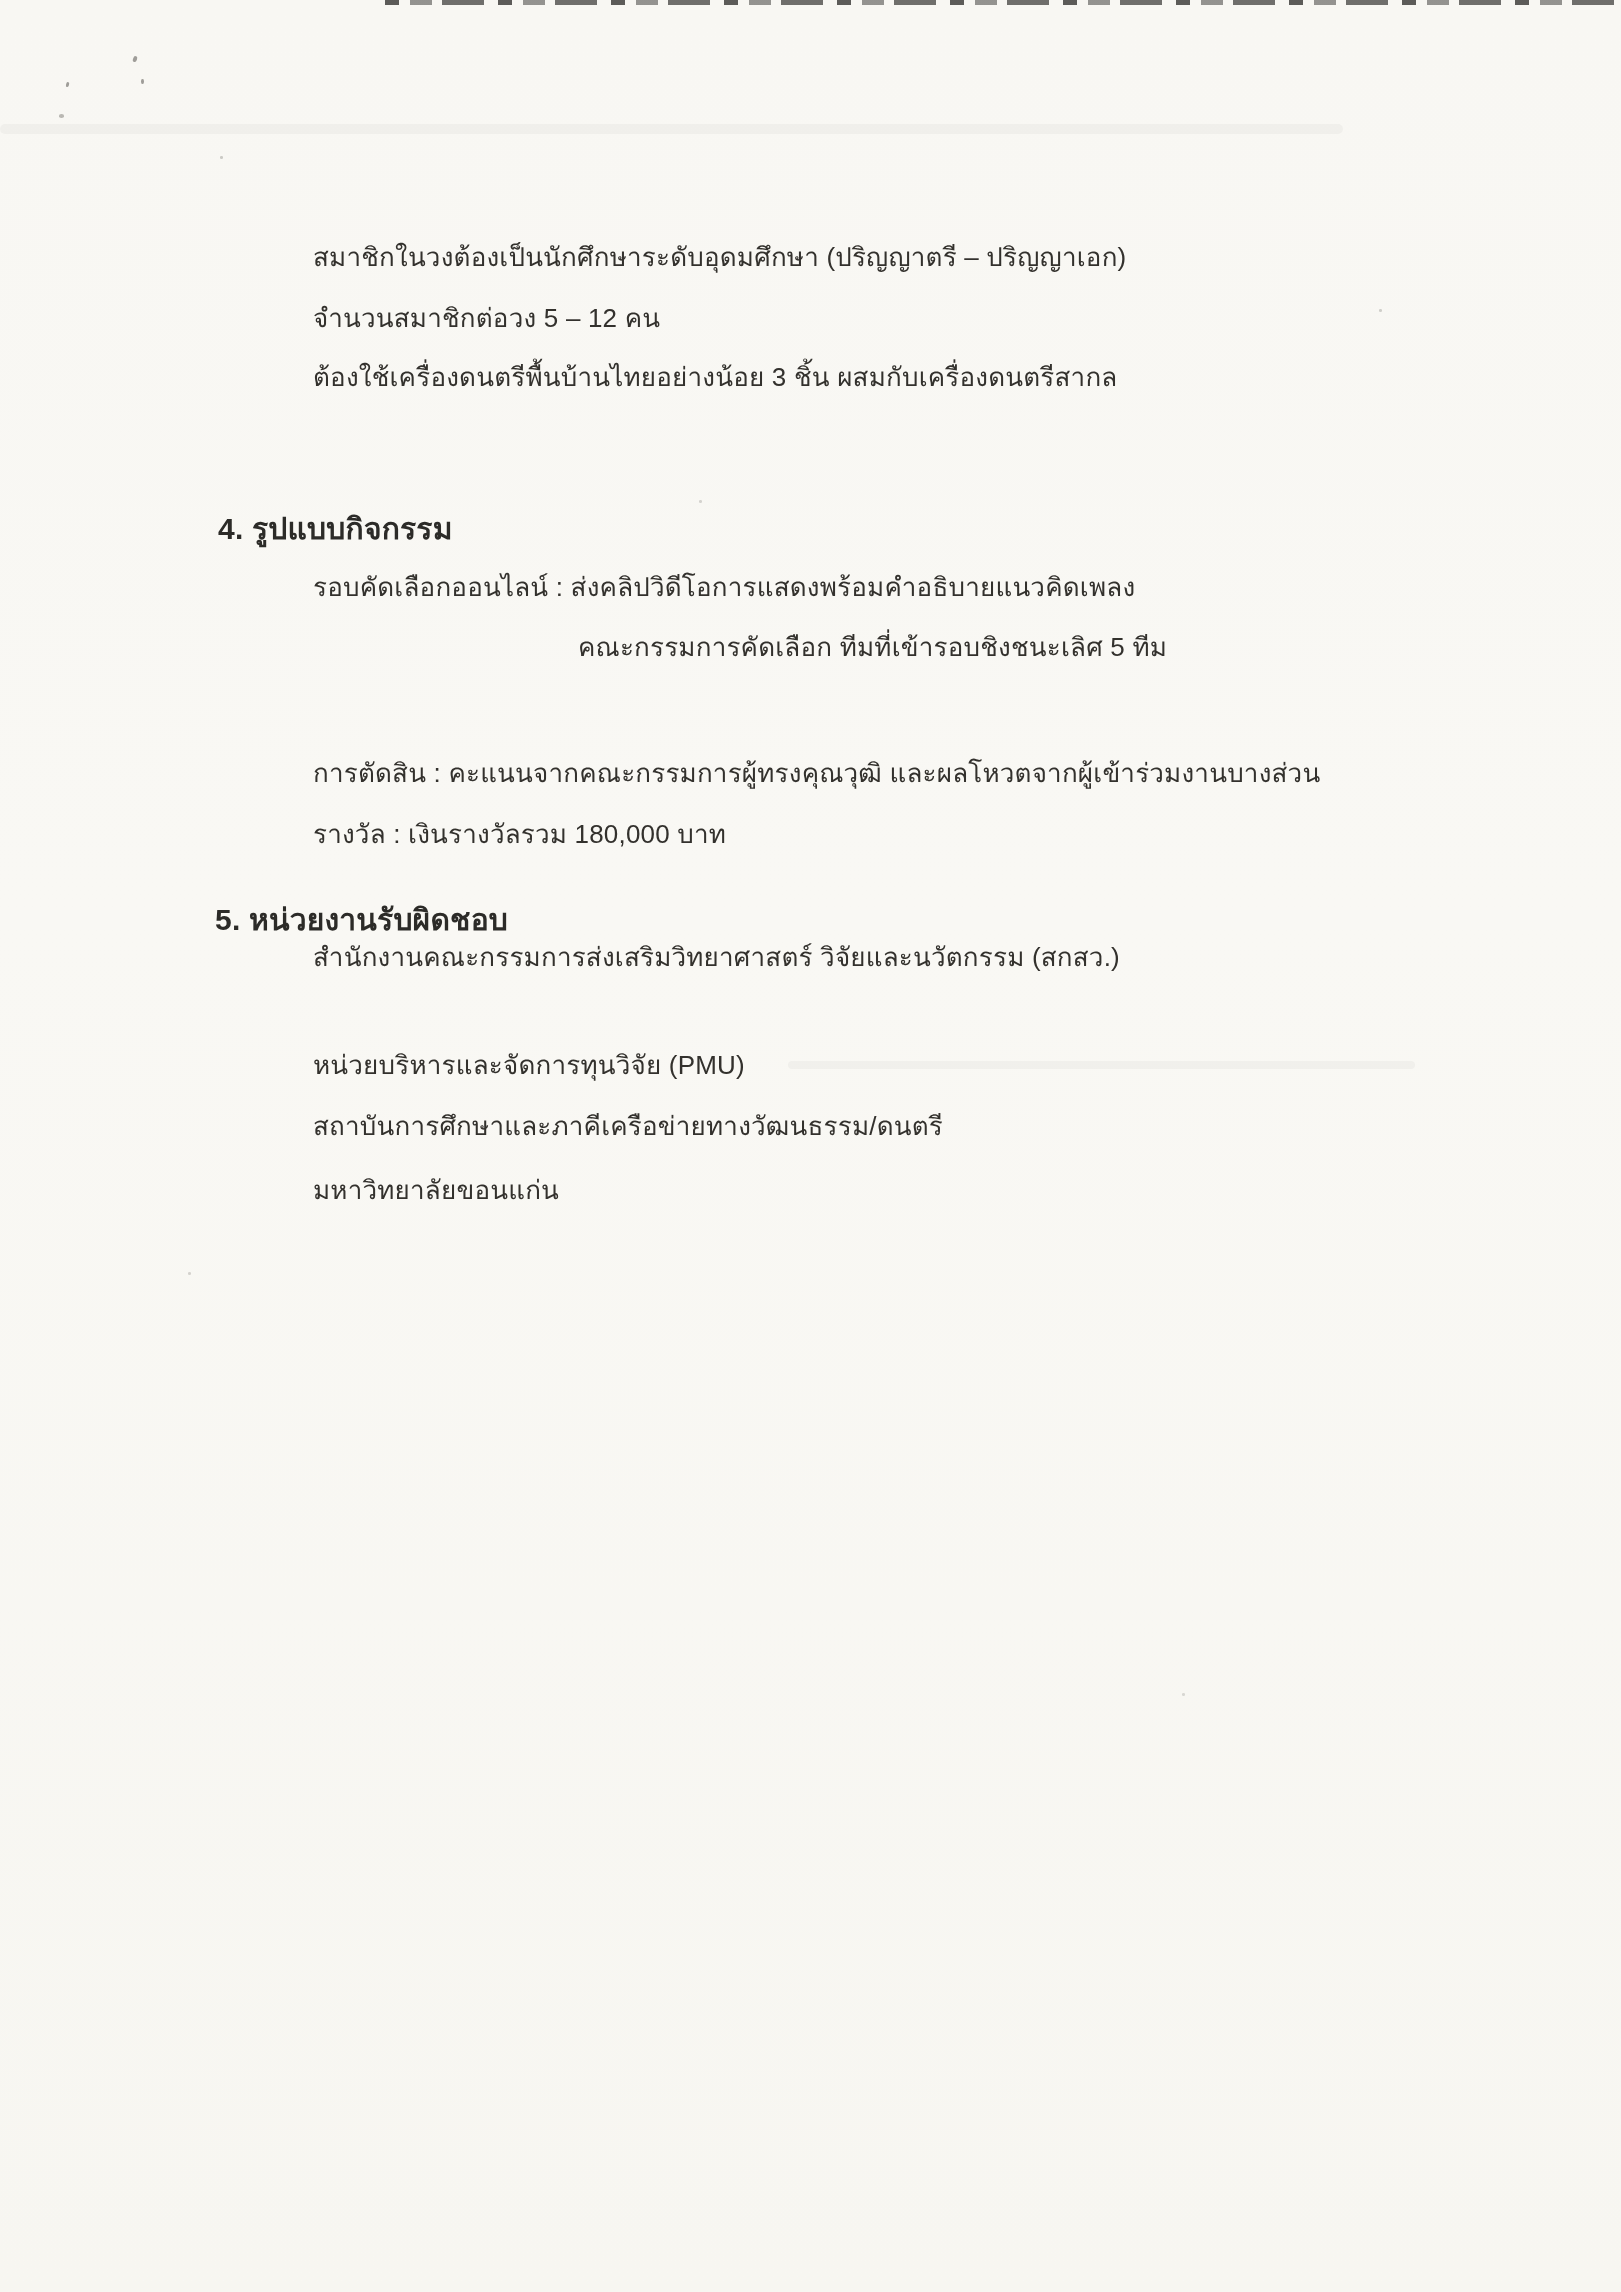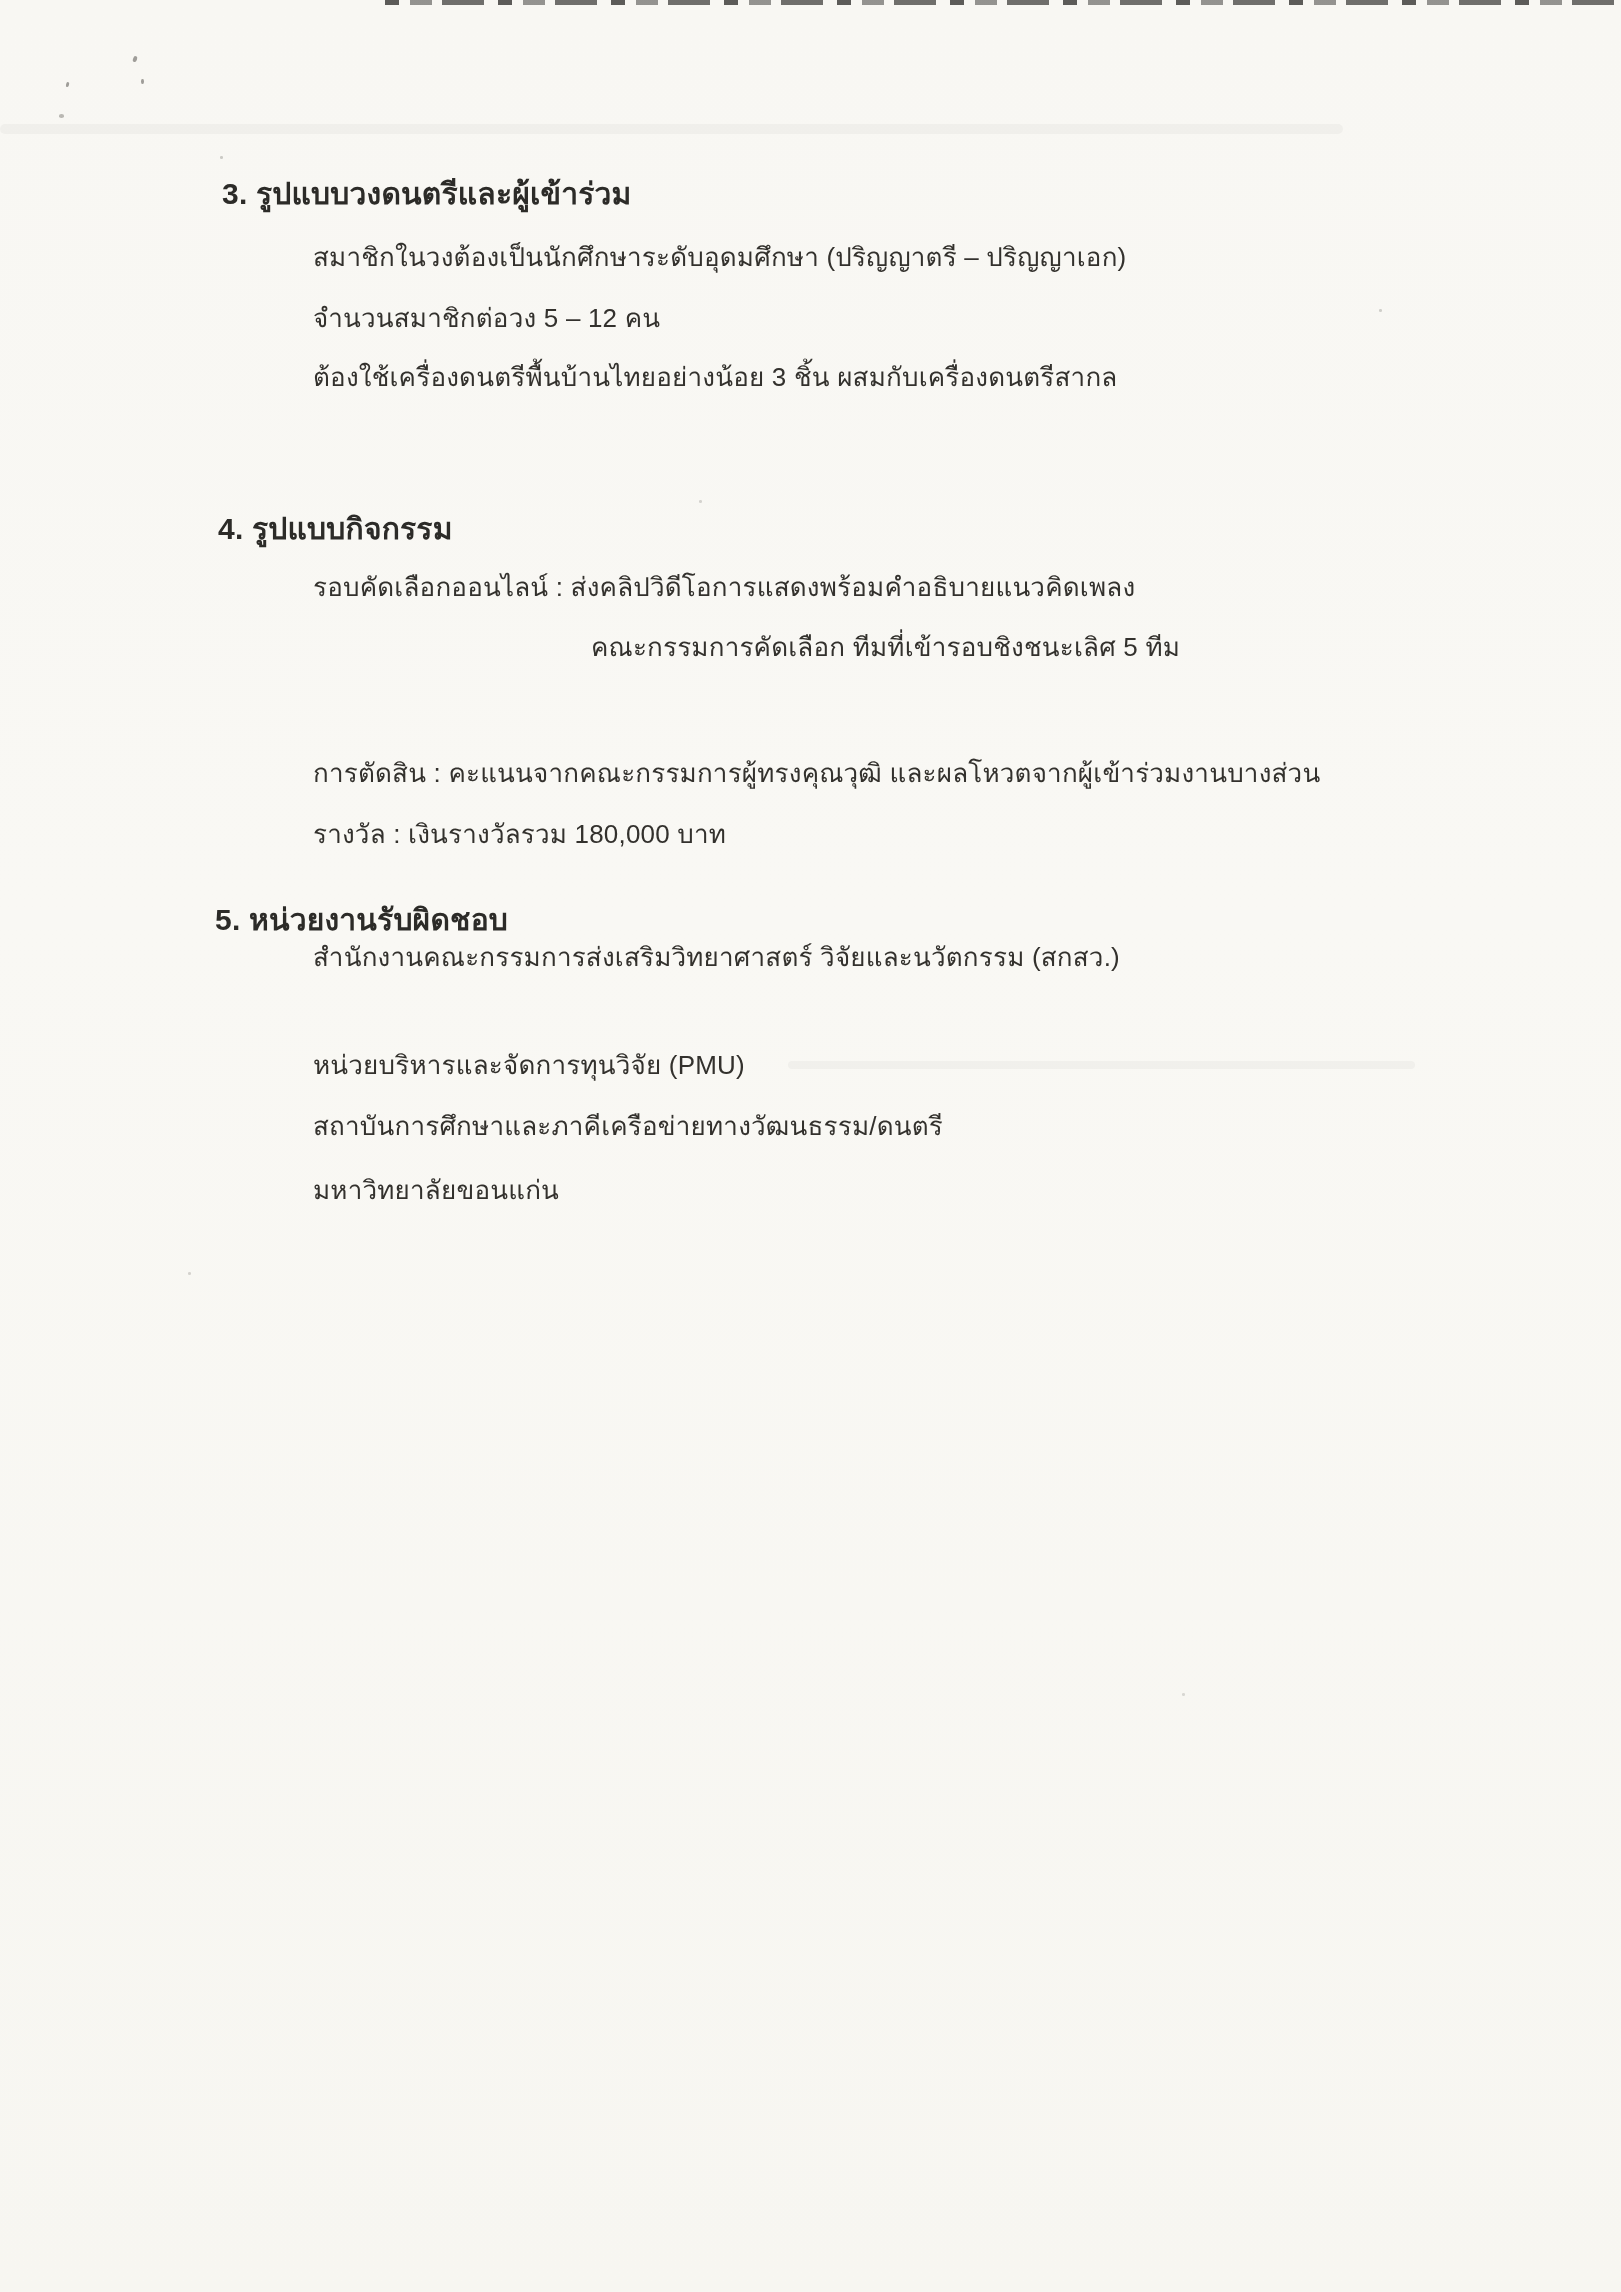--- a/index.html
+++ b/index.html
@@ -75,21 +75,21 @@
   }
   
   .h3-pos  { top: 174px;  left: 222px; }
   .s3-l0   { top: 240px;  left: 313px; }
   .s3-l1   { top: 301px;  left: 313px; }
   .s3-l2   { top: 360px;  left: 313px; }
   .s3-l3   { top: 423px;  left: 313px; }
   
   .h4-pos  { top: 509px;  left: 218px; }
   .s4-l0   { top: 570px;  left: 313px; }
-  .s4-l1   { top: 630px;  left: 578px; margin-left: 13px; }
+  .s4-l1   { top: 630px;  left: 578px; }
   .s4-l2   { top: 695px;  left: 313px; }
   .s4-l3   { top: 756px;  left: 313px; }
   .s4-l4   { top: 817px;  left: 313px; }
   
   .h5-pos  { top: 900px; left: 215px; }
   .s5-l0   { top: 940px; left: 313px; }
   .s5-l1   { top: 1048px; left: 313px; }
   .s5-l2   { top: 1109px; left: 313px; }
   .s5-l3   { top: 1173px; left: 313px; }
 </style>
@@ -104,21 +104,20 @@
   <div class="speck s1"></div>
   <div class="speck s2"></div>
   <div class="speck s3"></div>
   <div class="speck s4"></div>
   <div class="speck s5"></div>
   <div class="speck s6"></div>
   <div class="speck s7"></div>
   <div class="speck s8"></div>
   <div class="speck s9"></div>
 
-  <div class="line heading h3-pos">3. รูปแบบวงดนตรีและผู้เข้าร่วม</div>
   <div class="line s3-l0">สมาชิกในวงต้องเป็นนักศึกษาระดับอุดมศึกษา (ปริญญาตรี – ปริญญาเอก)</div>
   <div class="line s3-l1">จำนวนสมาชิกต่อวง 5 – 12 คน</div>
   <div class="line s3-l2">ต้องใช้เครื่องดนตรีพื้นบ้านไทยอย่างน้อย 3 ชิ้น ผสมกับเครื่องดนตรีสากล</div>
 
   <div class="line heading h4-pos">4. รูปแบบกิจกรรม</div>
   <div class="line s4-l0">รอบคัดเลือกออนไลน์ : ส่งคลิปวิดีโอการแสดงพร้อมคำอธิบายแนวคิดเพลง</div>
   <div class="line s4-l1">คณะกรรมการคัดเลือก ทีมที่เข้ารอบชิงชนะเลิศ 5 ทีม</div>
   <div class="line s4-l3">การตัดสิน : คะแนนจากคณะกรรมการผู้ทรงคุณวุฒิ และผลโหวตจากผู้เข้าร่วมงานบางส่วน</div>
   <div class="line s4-l4">รางวัล : เงินรางวัลรวม 180,000 บาท</div>
 

